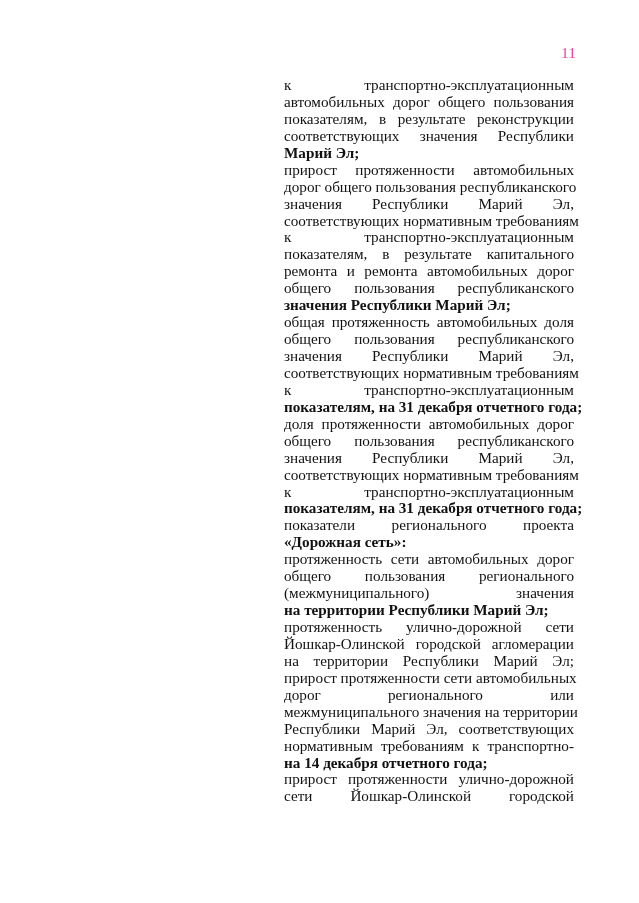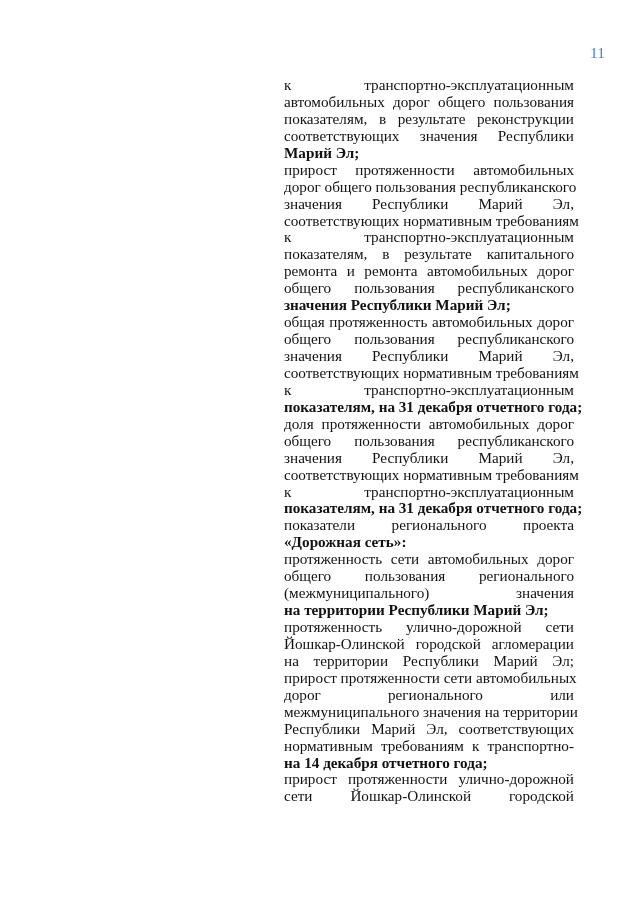--- a/index.html
+++ b/index.html
@@ -1,21 +1,20 @@
 <!DOCTYPE html>
 <html><head>
 <meta charset="utf-8">
 <style>
   html, body { margin: 0; padding: 0; background: #ffffff; }
   body { width: 639px; height: 903px; position: relative; overflow: hidden; }
   .page-number {
     position: absolute; top: 44px; left: 556px; width: 20px;
-    font-family: "Liberation Serif", serif; font-size: 15.5px; color: #3b82f6;
+    font-family: "Liberation Serif", serif; font-size: 15.5px; color: #ec4899;
     text-align: right;
-    margin-left: 29px;
   }
   .text-column {
     position: absolute; top: 77px; left: 284px; width: 290px;
     font-family: "Liberation Serif", serif; font-size: 15.2px; line-height: 16.95px;
     color: #111;
   }
   .line {
     display: block; white-space: nowrap; height: 16.95px;
     text-align: justify; text-align-last: justify;
   }
@@ -34,21 +33,21 @@
     <span class="line last">Марий Эл;</span>
     <span class="line">прирост протяженности автомобильных</span>
     <span class="line">дорог общего пользования республиканского</span>
     <span class="line">значения Республики Марий Эл,</span>
     <span class="line">соответствующих нормативным требованиям</span>
     <span class="line">к транспортно-эксплуатационным</span>
     <span class="line">показателям, в результате капитального</span>
     <span class="line">ремонта и ремонта автомобильных дорог</span>
     <span class="line">общего пользования республиканского</span>
     <span class="line last">значения Республики Марий Эл;</span>
-    <span class="line">общая протяженность автомобильных дорог</span>
+    <span class="line">общая протяженность автомобильных доля</span>
     <span class="line">общего пользования республиканского</span>
     <span class="line">значения Республики Марий Эл,</span>
     <span class="line">соответствующих нормативным требованиям</span>
     <span class="line">к транспортно-эксплуатационным</span>
     <span class="line last">показателям, на 31 декабря отчетного года;</span>
     <span class="line">доля протяженности автомобильных дорог</span>
     <span class="line">общего пользования республиканского</span>
     <span class="line">значения Республики Марий Эл,</span>
     <span class="line">соответствующих нормативным требованиям</span>
     <span class="line">к транспортно-эксплуатационным</span>

